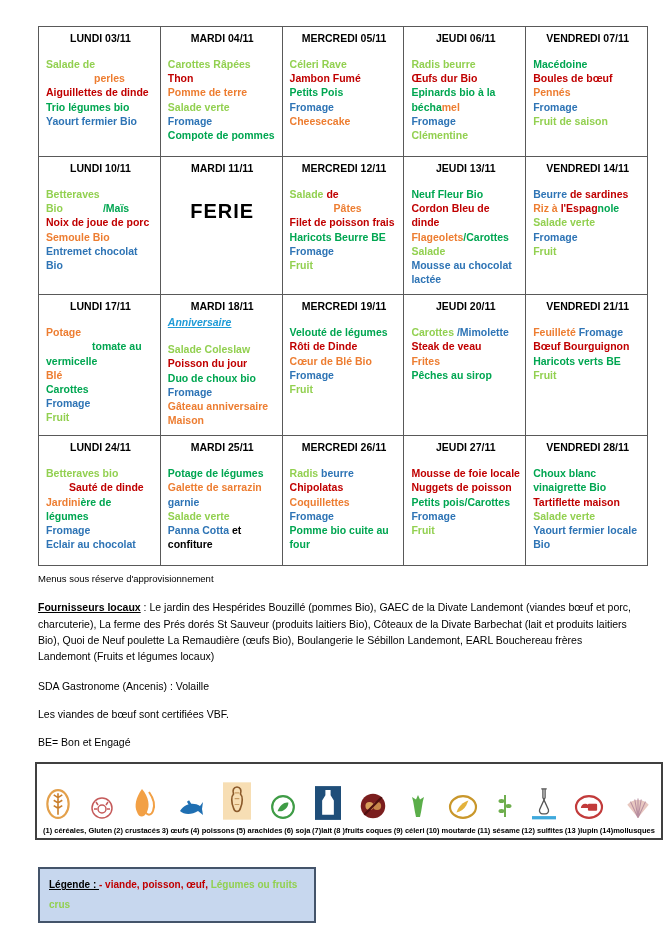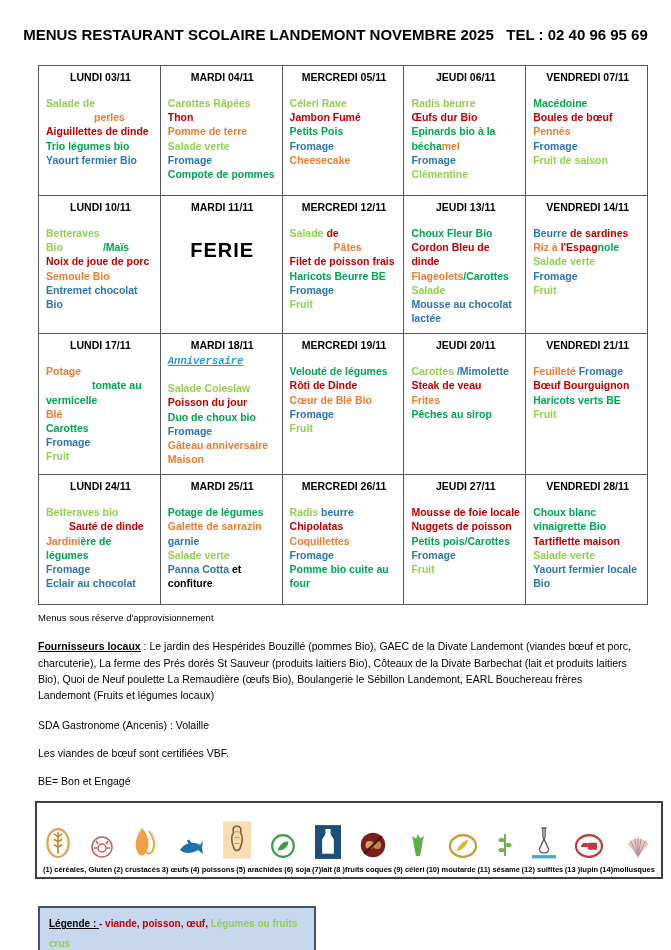--- a/index.html
+++ b/index.html
@@ -6,42 +6,41 @@
   body{width:671px;height:950px;background:#fff;color:#000;
        font-family:"Liberation Sans",sans-serif;overflow:hidden;}
   .page{padding-top:26px;}
   .title{font-size:15px;font-weight:bold;text-align:center;white-space:pre-wrap;margin:0 0 22px 0;}
   table.menu{border-collapse:collapse;margin-left:38px;width:610px;table-layout:fixed;}
   table.menu td{border:1px solid #595959;vertical-align:top;padding:3px 5px 8px 7px;height:118px;}
   table.menu tr:nth-child(3) td{height:128px;}
   .cell-date{text-align:center;font-weight:bold;font-size:10.5px;margin:2px 0 13px 0;}
   .menu-item{font-size:10.5px;font-weight:bold;line-height:1.35;margin:0;}
   .ferie{text-align:center;font-size:20px;font-weight:bold;margin-top:26px;letter-spacing:1px;}
-  .anniv{font-size:10.5px;font-weight:bold;font-style:italic;text-decoration:underline;margin:-9px 0 14px 0;font-family:Liberation Mono, monospace;}
+  .anniv{font-size:10.5px;font-weight:bold;font-style:italic;text-decoration:underline;margin:-9px 0 14px 0;}
   .note{margin:7px 0 0 38px;font-size:9.5px;}
   .suppliers{margin:15px 35px 0 38px;font-size:10.5px;line-height:1.55;}
   .suppliers .label{font-weight:bold;text-decoration:underline;}
   .footline{margin:16px 0 0 38px;font-size:10.5px;}
   .allergen-box{margin:14px 0 0 35px;width:612px;border:2px solid #404040;padding:4px 6px 3px 6px;}
   .allergen-header{font-size:10px;font-weight:bold;white-space:pre-wrap;}
   .allergen-header .u{text-decoration:underline;}
   .allergen-icons{display:flex;justify-content:space-between;align-items:flex-end;padding:8px 2px 4px 2px;height:44px;}
   .allergen-icons .icon{display:inline-flex;align-items:flex-end;}
   .allergen-caption{display:flex;justify-content:space-between;font-size:7.5px;font-weight:bold;white-space:nowrap;margin-top:2px;}
   .legend-box{margin:27px 0 0 38px;width:256px;border:2px solid #44546A;background:#C7D7EE;
               padding:6px 9px 7px 9px;font-size:10px;font-weight:bold;}
   .legend-line{line-height:1.95;}
   .legend-line .u{text-decoration:underline;}
 </style>
 </head>
 <body>
 
 <div class="page">
 
-  <div class="title">MENUS RESTAURANT SCOLAIRE LANDEMONT NOVEMBRE 2025   TEL : 02 40 96 95 69</div>
 
   <table class="menu">
     <tbody>
         <tr class="menu-week-row">
           <td class="menu-cell">
             <div class="cell-date">LUNDI 03/11</div>
             <p class="menu-item"><span class="seg" style="color: rgb(146, 208, 80);">Salade de </span><span class="seg" style="color: rgb(237, 125, 49); padding-left: 48px;">perles</span></p>
             <p class="menu-item"><span class="seg" style="color: rgb(192, 0, 0);">Aiguillettes de dinde</span></p>
             <p class="menu-item"><span class="seg" style="color: rgb(0, 166, 81);">Trio légumes bio</span></p>
             <p class="menu-item"><span class="seg" style="color: rgb(46, 116, 181);">Yaourt fermier Bio</span></p>
@@ -95,21 +94,21 @@
           <td class="menu-cell">
             <div class="cell-date">MERCREDI 12/11</div>
             <p class="menu-item"><span class="seg" style="color: rgb(146, 208, 80);">Salade </span><span class="seg" style="color: rgb(192, 0, 0);">de </span><span class="seg" style="color: rgb(237, 125, 49); padding-left: 44px;">Pâtes</span></p>
             <p class="menu-item"><span class="seg" style="color: rgb(192, 0, 0);">Filet de poisson frais</span></p>
             <p class="menu-item"><span class="seg" style="color: rgb(0, 166, 81);">Haricots Beurre BE</span></p>
             <p class="menu-item"><span class="seg" style="color: rgb(46, 116, 181);">Fromage</span></p>
             <p class="menu-item"><span class="seg" style="color: rgb(146, 208, 80);">Fruit</span></p>
           </td>
           <td class="menu-cell">
             <div class="cell-date">JEUDI 13/11</div>
-            <p class="menu-item"><span class="seg" style="color: rgb(0, 166, 81);">Choux Fleur Bio</span></p>
+            <p class="menu-item"><span class="seg" style="color: rgb(0, 166, 81);">Neuf Fleur Bio</span></p>
             <p class="menu-item"><span class="seg" style="color: rgb(192, 0, 0);">Cordon Bleu de dinde</span></p>
             <p class="menu-item"><span class="seg" style="color: rgb(237, 125, 49);">Flageolets</span><span class="seg" style="color: rgb(0, 166, 81);">/Carottes</span></p>
             <p class="menu-item"><span class="seg" style="color: rgb(146, 208, 80);">Salade</span></p>
             <p class="menu-item"><span class="seg" style="color: rgb(46, 116, 181);">Mousse au chocolat lactée</span></p>
           </td>
           <td class="menu-cell">
             <div class="cell-date">VENDREDI 14/11</div>
             <p class="menu-item"><span class="seg" style="color: rgb(46, 116, 181);">Beurre </span><span class="seg" style="color: rgb(192, 0, 0);">de sardines</span></p>
             <p class="menu-item"><span class="seg" style="color: rgb(237, 125, 49);">Riz à </span><span class="seg" style="color: rgb(192, 0, 0);">l'Espag</span><span class="seg" style="color: rgb(0, 166, 81);">nole</span></p>
             <p class="menu-item"><span class="seg" style="color: rgb(146, 208, 80);">Salade verte</span></p>

